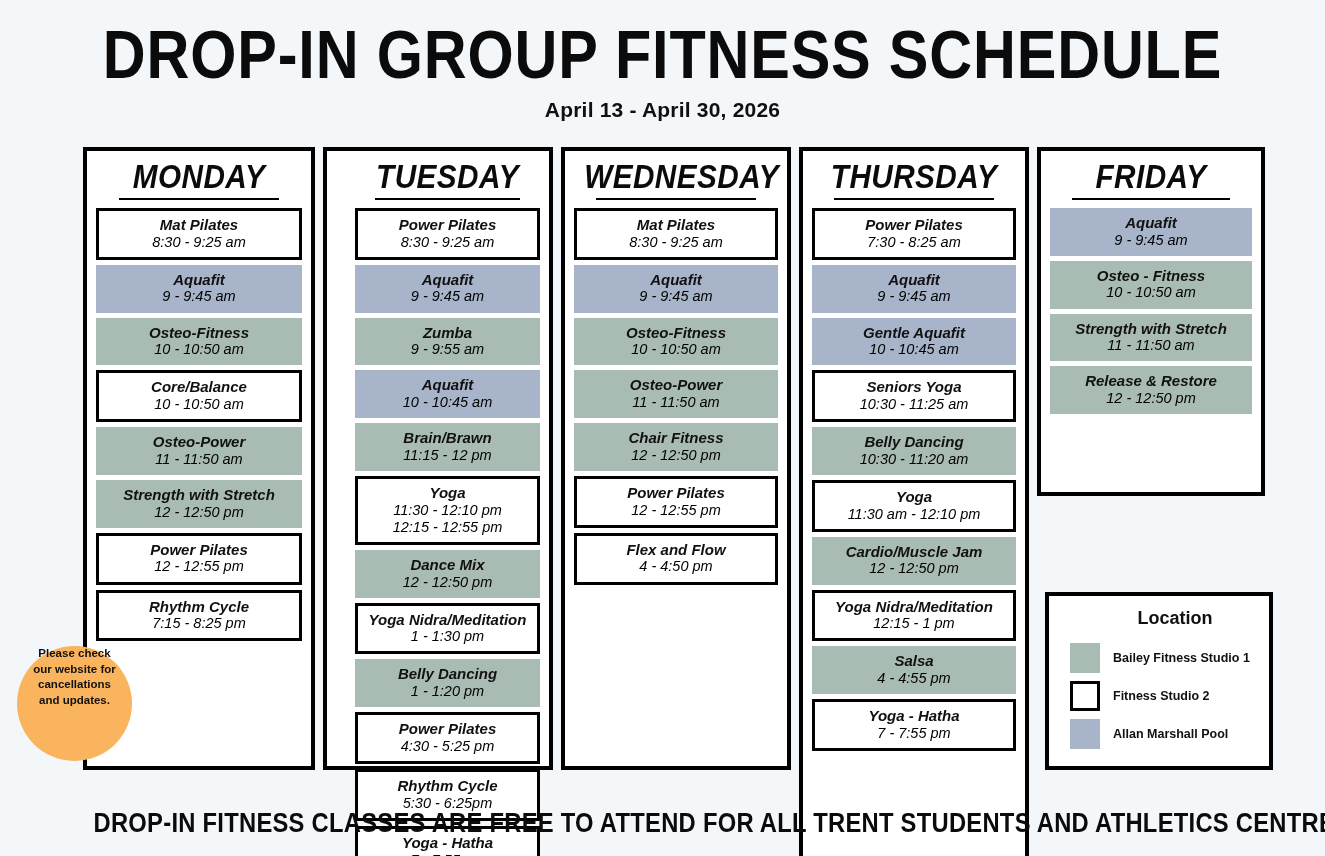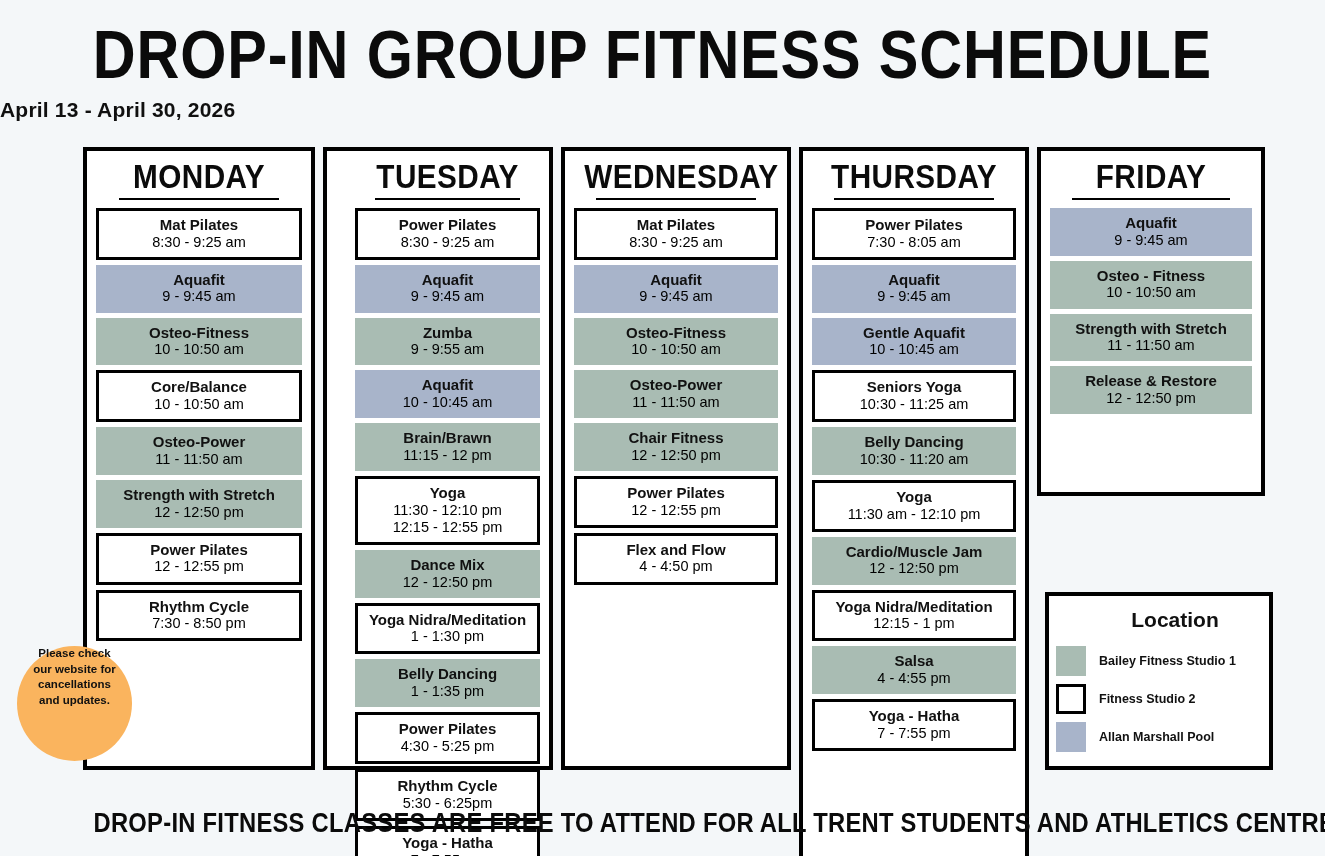--- a/index.html
+++ b/index.html
@@ -13,21 +13,21 @@
   }
 
   #page {
     position: relative;
     width: 1325px;
     height: 856px;
     background: #f4f7f9;
   }
 
   
-  .header { text-align: left; padding-top: 22px; }
+  .header { text-align: center; padding-top: 22px; }
 
   .main-title {
     font-family: "Liberation Sans Narrow", "Liberation Sans", sans-serif;
     font-size: 69px;
     font-weight: bold;
     letter-spacing: 1px;
     line-height: 0.95;
     color: #0b0b0b;
     transform: scaleX(0.86);
     transform-origin: center;
@@ -51,20 +51,21 @@
     display: flex;
     gap: 8px;
     align-items: flex-start;
   }
 
   .day-col {
     background: #ffffff;
     border: 4px solid #000000;
     padding: 8px 9px 10px 9px;
     flex: 0 0 auto;
+    font-style: italic;
   }
   .col-mon  { width: 232px; height: 623px; }
   .col-tue  { width: 230px; height: 623px; padding-left: 28px; }
   .col-wed  { width: 230px; height: 623px; }
   .col-thu  { width: 230px; height: 766px; }
   .col-fri  { width: 228px; height: 349px; }
 
   .day-name {
     font-family: "Liberation Sans Narrow", "Liberation Sans", sans-serif;
     font-size: 33px;
@@ -113,31 +114,31 @@
     left: 1045px;
     top: 592px;
     width: 228px;
     height: 178px;
     background: #ffffff;
     border: 4px solid #000000;
     padding: 12px 0 0 0;
   }
   .legend-title {
     text-align: center;
-    font-size: 21px;
+    font-size: 18px;
     font-weight: bold;
     color: #111111;
     margin-bottom: 10px;
     margin-left: 32px;
   }
   .legend-row {
     display: flex;
     align-items: center;
     gap: 13px;
-    padding: 0 0 0 7px;
+    padding: 0 0 0 21px;
     height: 38px;
   }
   .legend-swatch { width: 30px; height: 30px; flex: 0 0 auto; }
   .legend-swatch.studio1 { background: #a9bcb3; }
   .legend-swatch.studio2 { background: #ffffff; border: 3px solid #000000; }
   .legend-swatch.pool    { background: #a8b4ca; }
   .legend-label { font-size: 12.5px; font-weight: bold; color: #111111; white-space: nowrap; }
 
   
   .notice {
@@ -256,21 +257,21 @@
           <div class="class-block studio1">
             <div class="class-name">Strength with Stretch</div>
             <div class="class-time">12 - 12:50 pm</div>
           </div>
           <div class="class-block studio2">
             <div class="class-name">Power Pilates</div>
             <div class="class-time">12 - 12:55 pm</div>
           </div>
           <div class="class-block studio2">
             <div class="class-name">Rhythm Cycle</div>
-            <div class="class-time">7:30 - 8:50 pm</div>
+            <div class="class-time">7:15 - 8:25 pm</div>
           </div>
         </div>
       </div>
       <div class="day-col col-tue">
         <div class="day-name">TUESDAY</div>
         <div class="day-rule"></div>
         <div class="class-list">
           <div class="class-block studio2">
             <div class="class-name">Power Pilates</div>
             <div class="class-time">8:30 - 9:25 am</div>
@@ -299,21 +300,21 @@
           <div class="class-block studio1">
             <div class="class-name">Dance Mix</div>
             <div class="class-time">12 - 12:50 pm</div>
           </div>
           <div class="class-block studio2">
             <div class="class-name">Yoga Nidra/Meditation</div>
             <div class="class-time">1 - 1:30 pm</div>
           </div>
           <div class="class-block studio1">
             <div class="class-name">Belly Dancing</div>
-            <div class="class-time">1 - 1:35 pm</div>
+            <div class="class-time">1 - 1:20 pm</div>
           </div>
           <div class="class-block studio2">
             <div class="class-name">Power Pilates</div>
             <div class="class-time">4:30 - 5:25 pm</div>
           </div>
           <div class="class-block studio2">
             <div class="class-name">Rhythm Cycle</div>
             <div class="class-time">5:30 - 6:25pm</div>
           </div>
           <div class="class-block studio2">
@@ -355,21 +356,21 @@
             <div class="class-time">4 - 4:50 pm</div>
           </div>
         </div>
       </div>
       <div class="day-col col-thu">
         <div class="day-name">THURSDAY</div>
         <div class="day-rule"></div>
         <div class="class-list">
           <div class="class-block studio2">
             <div class="class-name">Power Pilates</div>
-            <div class="class-time">7:30 - 8:05 am</div>
+            <div class="class-time">7:30 - 8:25 am</div>
           </div>
           <div class="class-block pool">
             <div class="class-name">Aquafit</div>
             <div class="class-time">9 - 9:45 am</div>
           </div>
           <div class="class-block pool">
             <div class="class-name">Gentle Aquafit</div>
             <div class="class-time">10 - 10:45 am</div>
           </div>
           <div class="class-block studio2">

